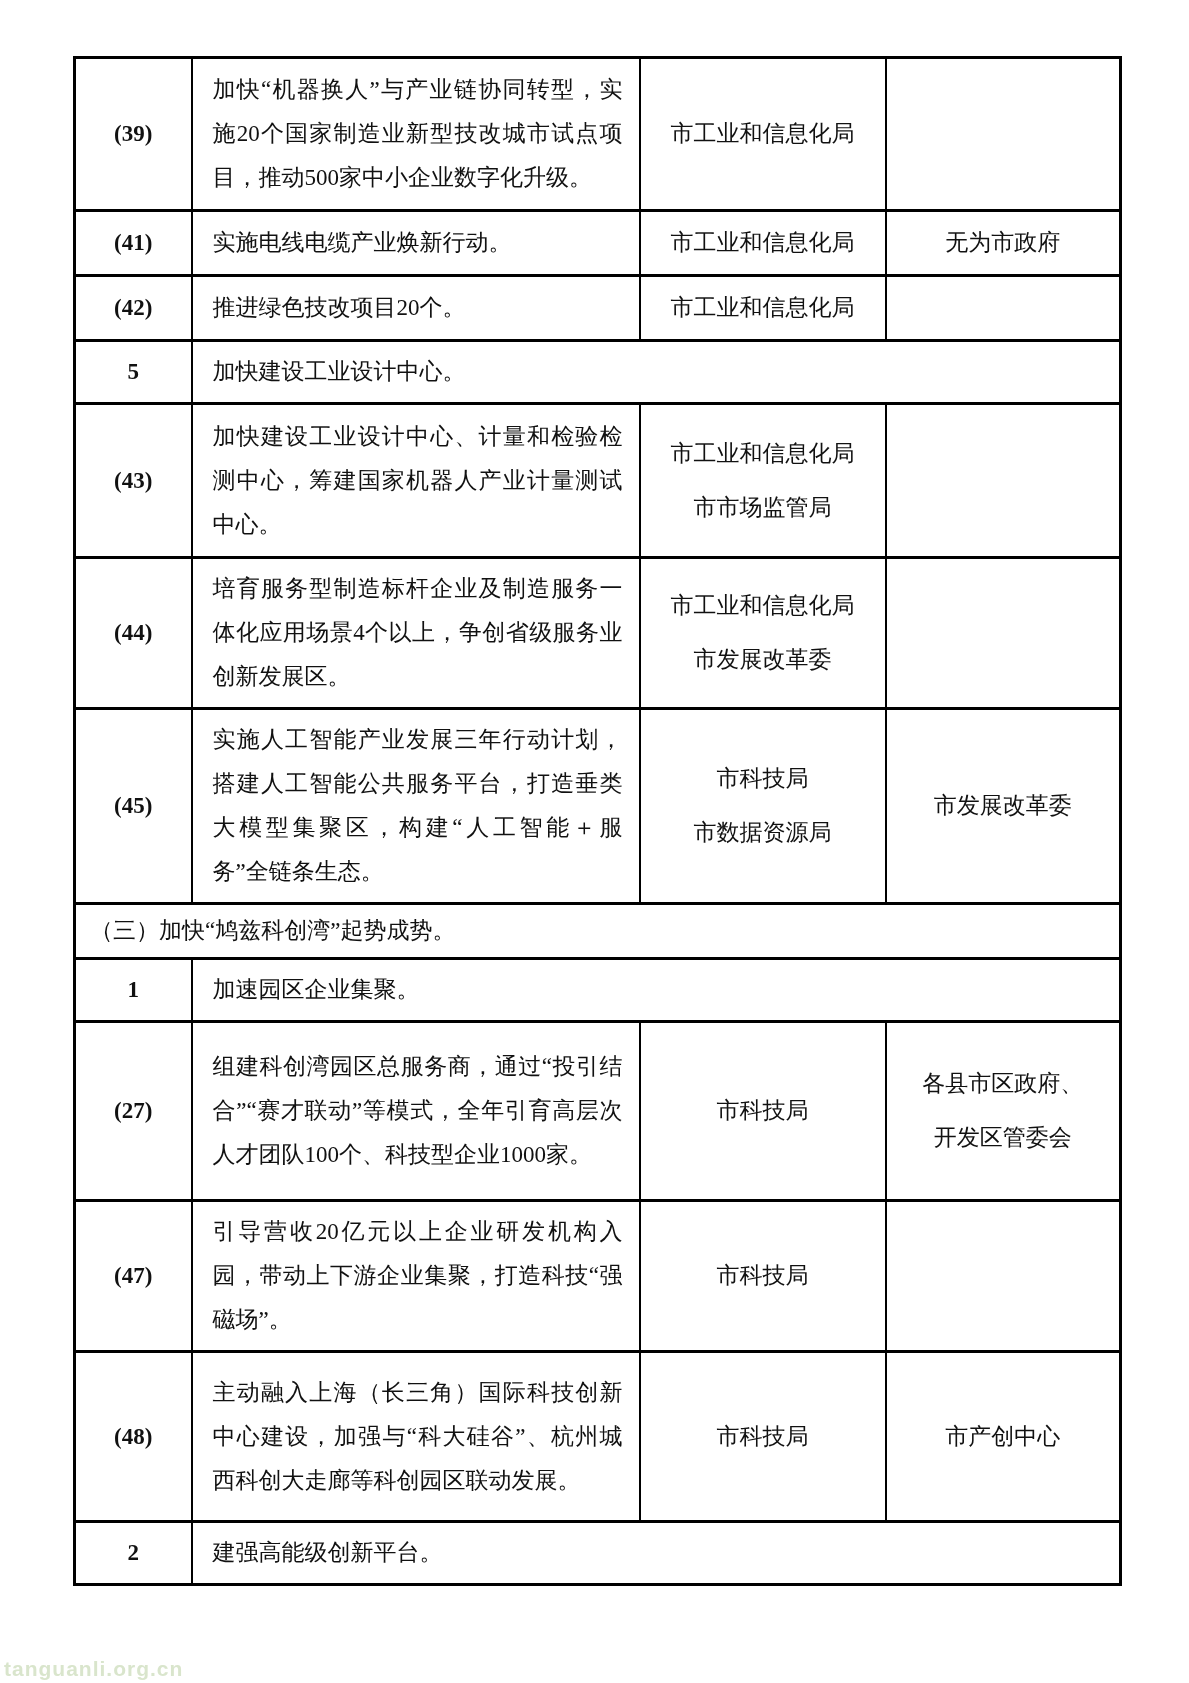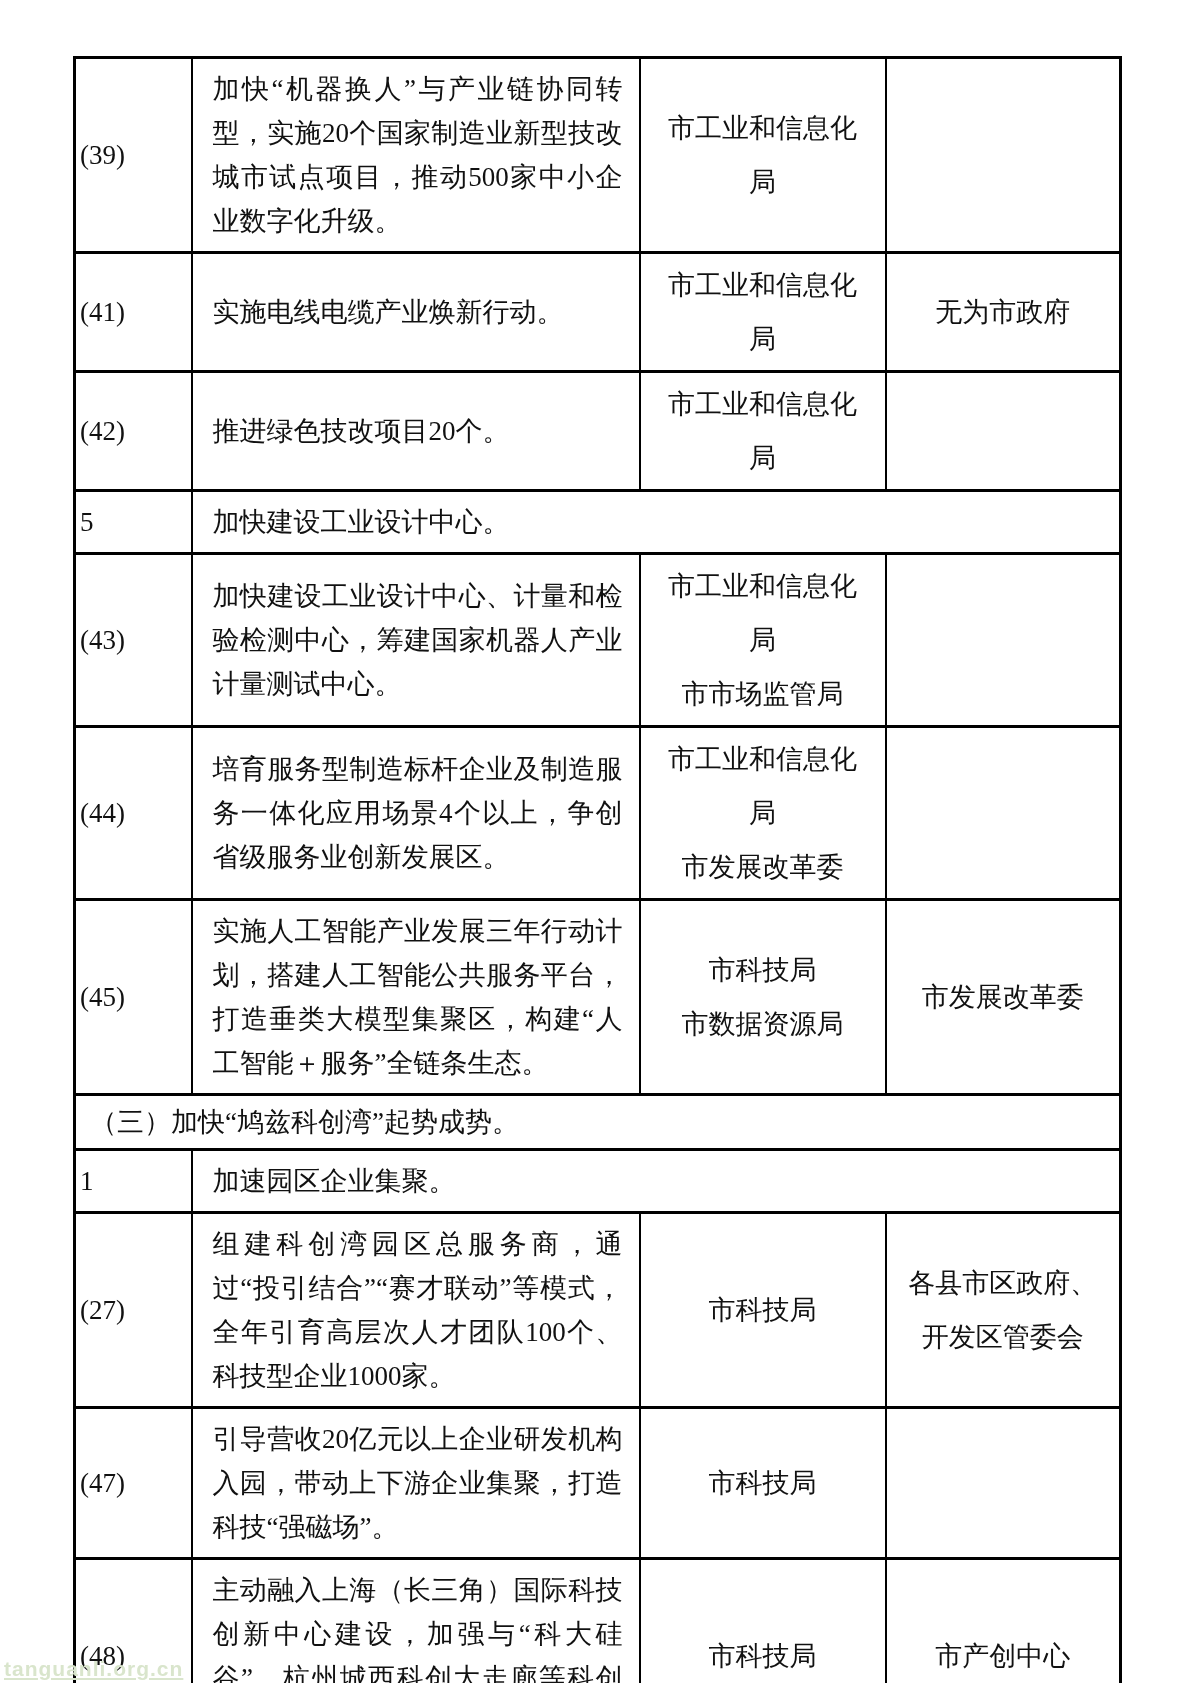--- a/index.html
+++ b/index.html
@@ -25,27 +25,29 @@
     border-collapse: collapse;
     table-layout: fixed;
     width: 100%;
     border: 3px solid #000;
   }
   table.doc-table td {
     border-left: 2px solid #000;
     border-right: 2px solid #000;
     border-top: 3px solid #000;
     border-bottom: 3px solid #000;
-    font-size: 27px;
+    font-size: 23px;
     vertical-align: middle;
     word-break: break-all;
     box-sizing: border-box;
   }
   td.cell-num {
+    text-align: center;
     padding: 2px 4px;
+    font-weight: bold;
   }
   td.cell-task {
     padding: 8px 16px 8px 20px;
     line-height: 44px;
     text-align: justify;
     text-justify: inter-character;
   }
   td.cell-task.single {
     text-align: left;
   }
@@ -60,21 +62,20 @@
     text-align: left;
   }
   .watermark {
     position: absolute;
     left: 4px;
     bottom: 2px;
     font-family: "Liberation Sans", "DejaVu Sans", sans-serif;
     font-weight: bold;
     font-size: 21px;
     letter-spacing: 1px;
-    text-decoration: underline;
   }
 </style>
 </head>
 <body>
 
 <div class="table-wrap">
   <table class="doc-table">
     <colgroup>
       <col style="width:117px">
       <col style="width:448px">

